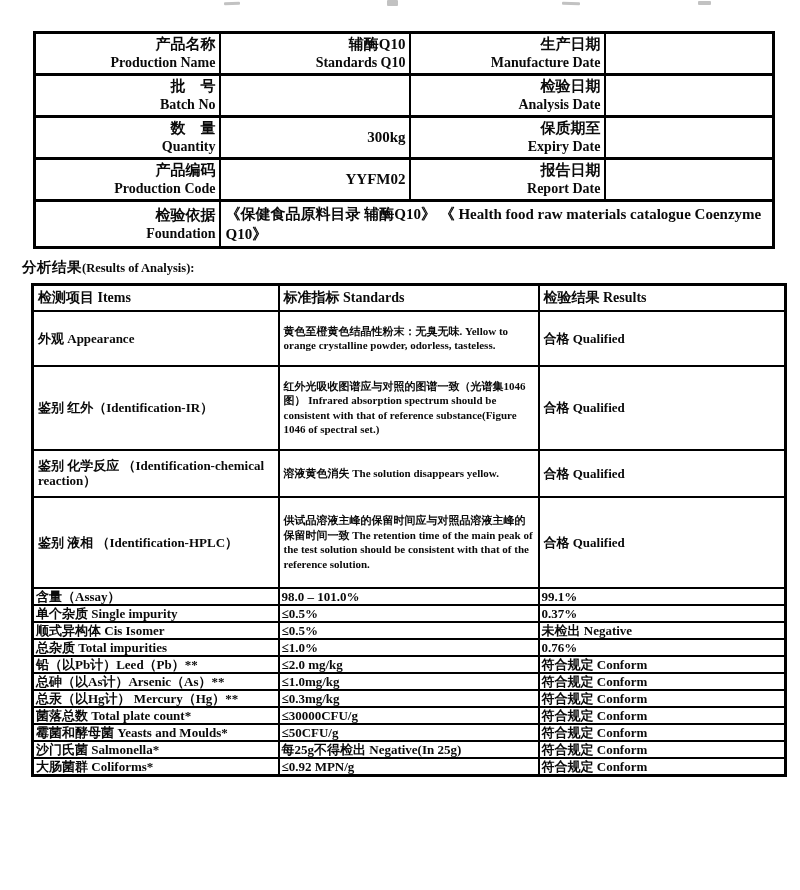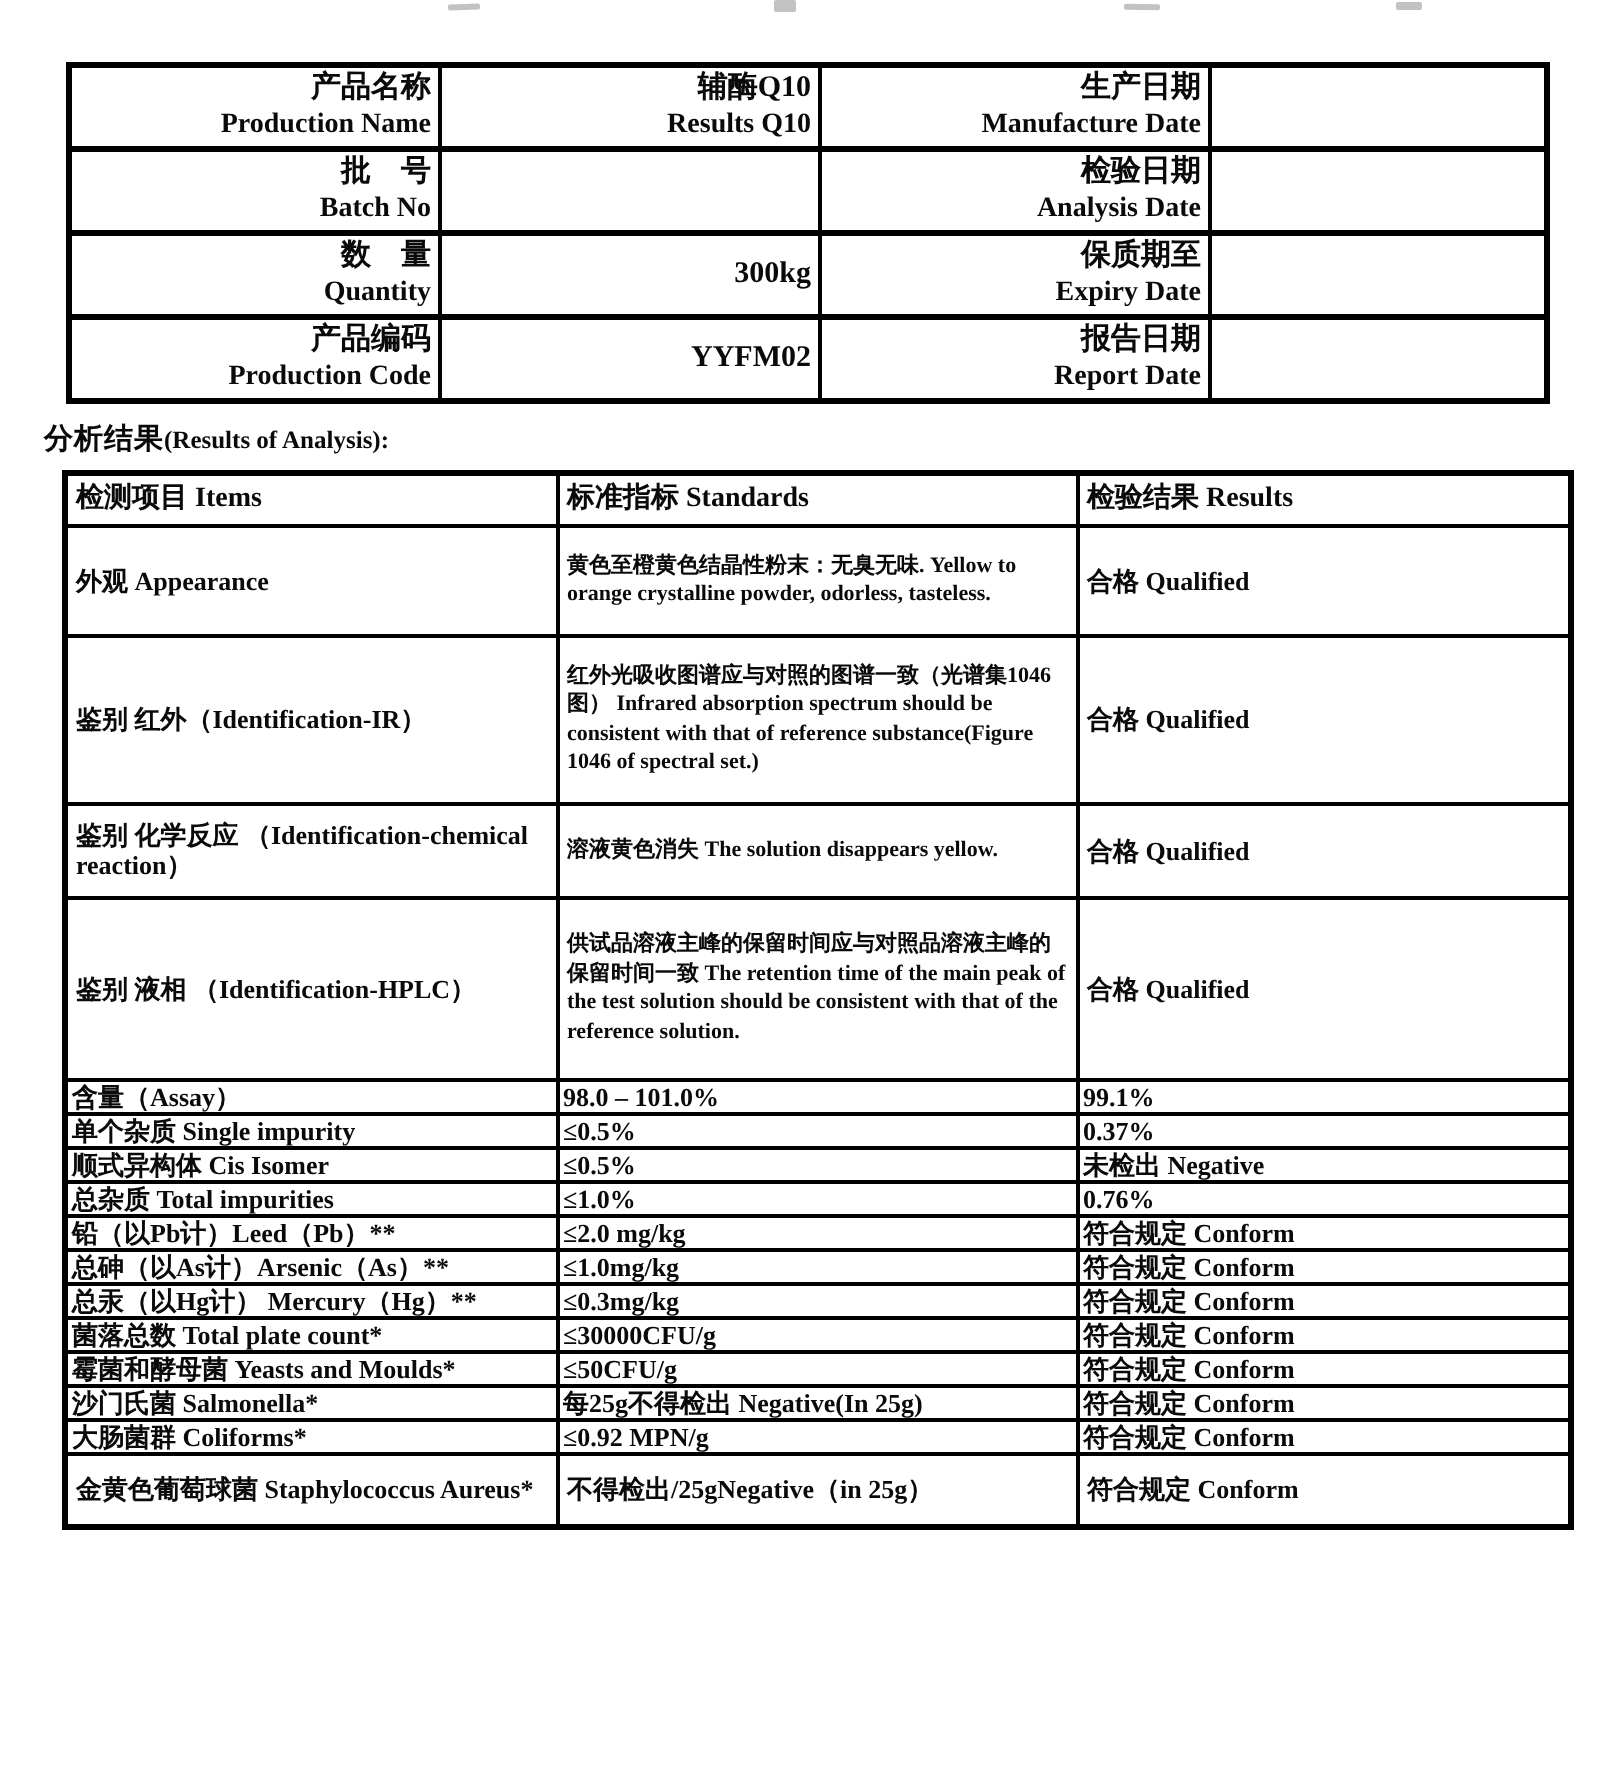--- a/index.html
+++ b/index.html
@@ -74,21 +74,21 @@
       <col style="width:169px">
     </colgroup>
   <tbody>
     <tr>
       <td>
         <div class="zh">产品名称</div>
         <div class="en">Production Name</div>
       </td>
       <td>
         <div class="zh">辅酶Q10</div>
-        <div class="en">Results Q10</div>
+        <div class="en">Standards Q10</div>
       </td>
       <td>
         <div class="zh">生产日期</div>
         <div class="en">Manufacture Date</div>
       </td>
       <td class="cellval"></td>
     </tr>
     <tr>
       <td>
         <div class="zh">批　号</div>
@@ -126,20 +126,27 @@
       </td>
       <td>
         <div class="zh">YYFM02</div>
         <div class="en"></div>
       </td>
       <td>
         <div class="zh">报告日期</div>
         <div class="en">Report Date</div>
       </td>
       <td class="cellval"></td>
+    </tr>
+    <tr>
+      <td>
+        <div class="zh">检验依据</div>
+        <div class="en">Foundation</div>
+      </td>
+      <td class="foundation-val" colspan="3">《保健食品原料目录 辅酶Q10》 《 Health food raw materials catalogue Coenzyme Q10》</td>
     </tr>
   </tbody>
 </table>
 
 <div class="heading">
   <span class="h-zh">分析结果</span><span class="h-en">(Results of Analysis):</span>
 </div>
 
 <table class="analysis-table">
   <colgroup>
@@ -221,19 +228,14 @@
     <tr class="r-s">
       <td class="item">沙门氏菌 Salmonella*</td>
       <td class="std">每25g不得检出 Negative(In 25g)</td>
       <td class="res">符合规定 Conform</td>
     </tr>
     <tr class="r-s">
       <td class="item">大肠菌群 Coliforms*</td>
       <td class="std">≤0.92 MPN/g</td>
       <td class="res">符合规定 Conform</td>
     </tr>
-    <tr class="r-last">
-      <td class="item">金黄色葡萄球菌 Staphylococcus Aureus*</td>
-      <td class="std">不得检出/25gNegative（in 25g）</td>
-      <td class="res">符合规定 Conform</td>
-    </tr>
   </tbody>
 </table>
 
 </body></html>

